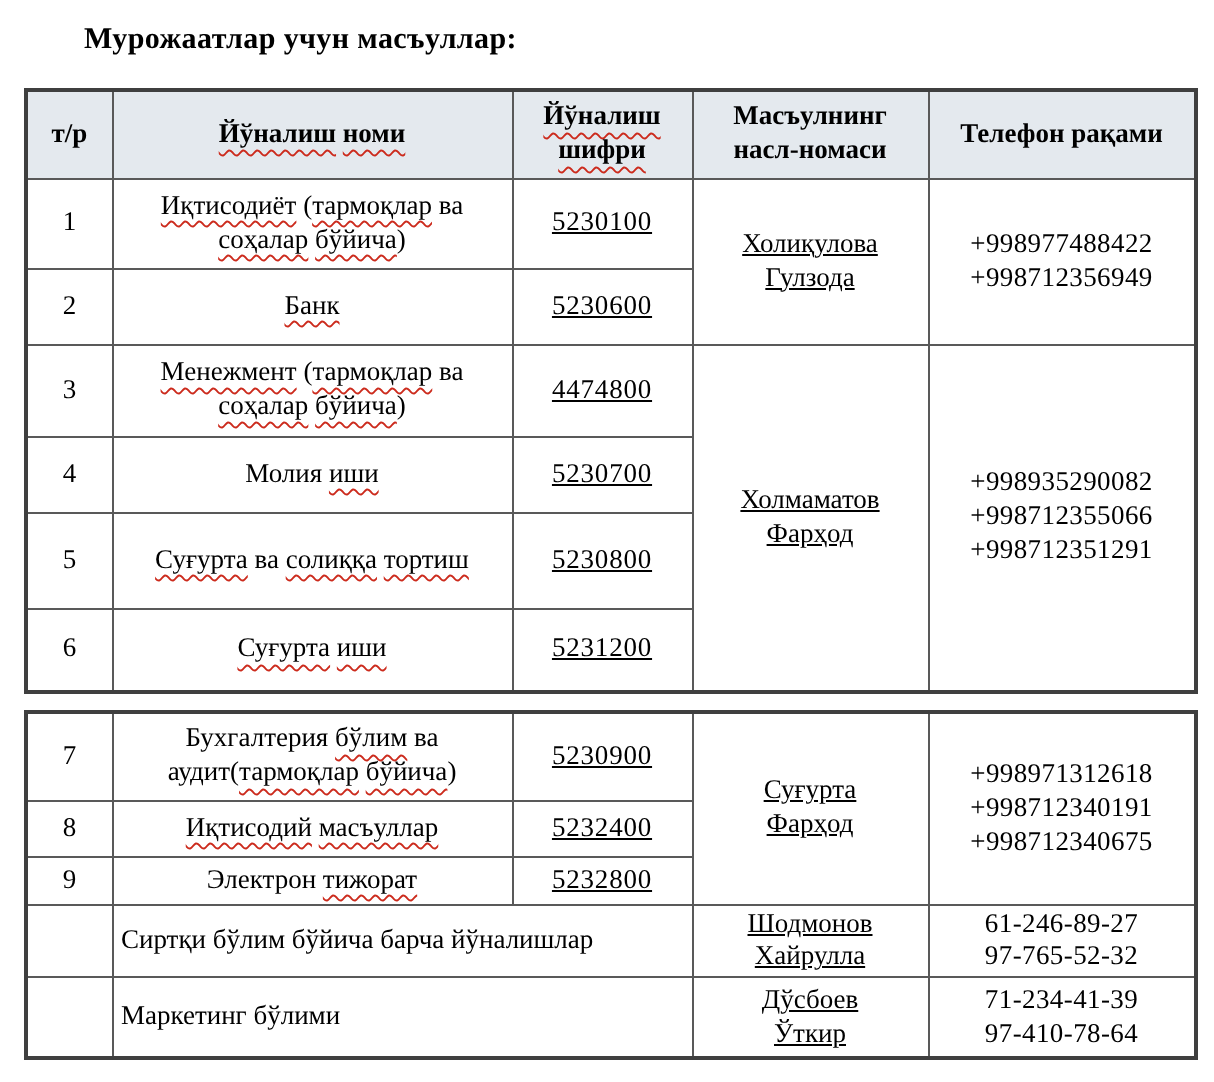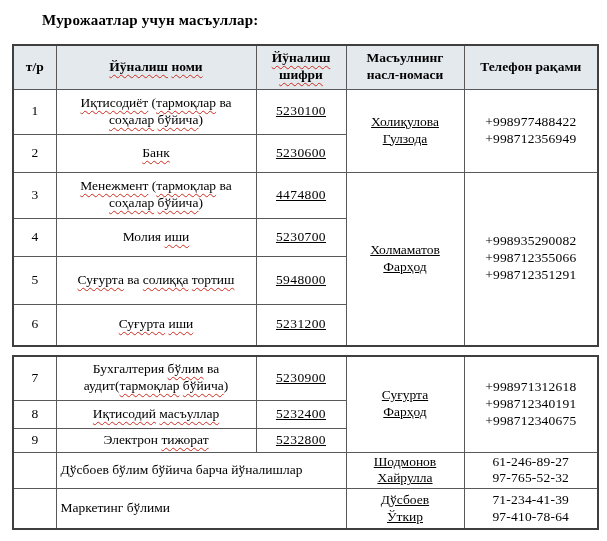--- a/index.html
+++ b/index.html
@@ -78,21 +78,21 @@
           </td>
       </tr>
       <tr class="h38">
         <td class="c-num">4</td>
         <td class="c-name"><span>Молия </span><span class="sq">иши</span></td>
         <td class="c-code">5230700</td>
       </tr>
       <tr class="h48">
         <td class="c-num">5</td>
         <td class="c-name"><span class="sq">Суғурта</span><span> ва </span><span class="sq">солиққа</span><span> </span><span class="sq">тортиш</span></td>
-        <td class="c-code">5948000</td>
+        <td class="c-code">5230800</td>
       </tr>
       <tr class="h42">
         <td class="c-num">6</td>
         <td class="c-name"><span class="sq">Суғурта</span><span> </span><span class="sq">иши</span></td>
         <td class="c-code">5231200</td>
       </tr>
     </tbody>
   </table>
 
   <table class="tbl seg2">
@@ -123,21 +123,21 @@
         <td class="c-name"><span class="sq">Иқтисодий</span><span> </span><span class="sq">масъуллар</span></td>
         <td class="c-code">5232400</td>
       </tr>
       <tr class="h24">
         <td class="c-num">9</td>
         <td class="c-name"><span>Электрон </span><span class="sq">тижорат</span></td>
         <td class="c-code">5232800</td>
       </tr>
       <tr class="h34">
         <td class="c-num"></td>
-        <td class="c-name-wide" colspan="2"><span>Дўсбоев бўлим бўйича барча йўналишлар</span></td>
+        <td class="c-name-wide" colspan="2"><span>Сиртқи бўлим бўйича барча йўналишлар</span></td>
         <td class="c-person">
             <div>Шодмонов</div>
             <div>Хайрулла</div>
           </td>
         <td class="c-phone">
             <div>61-246-89-27</div>
             <div>97-765-52-32</div>
           </td>
       </tr>
       <tr class="h40">

